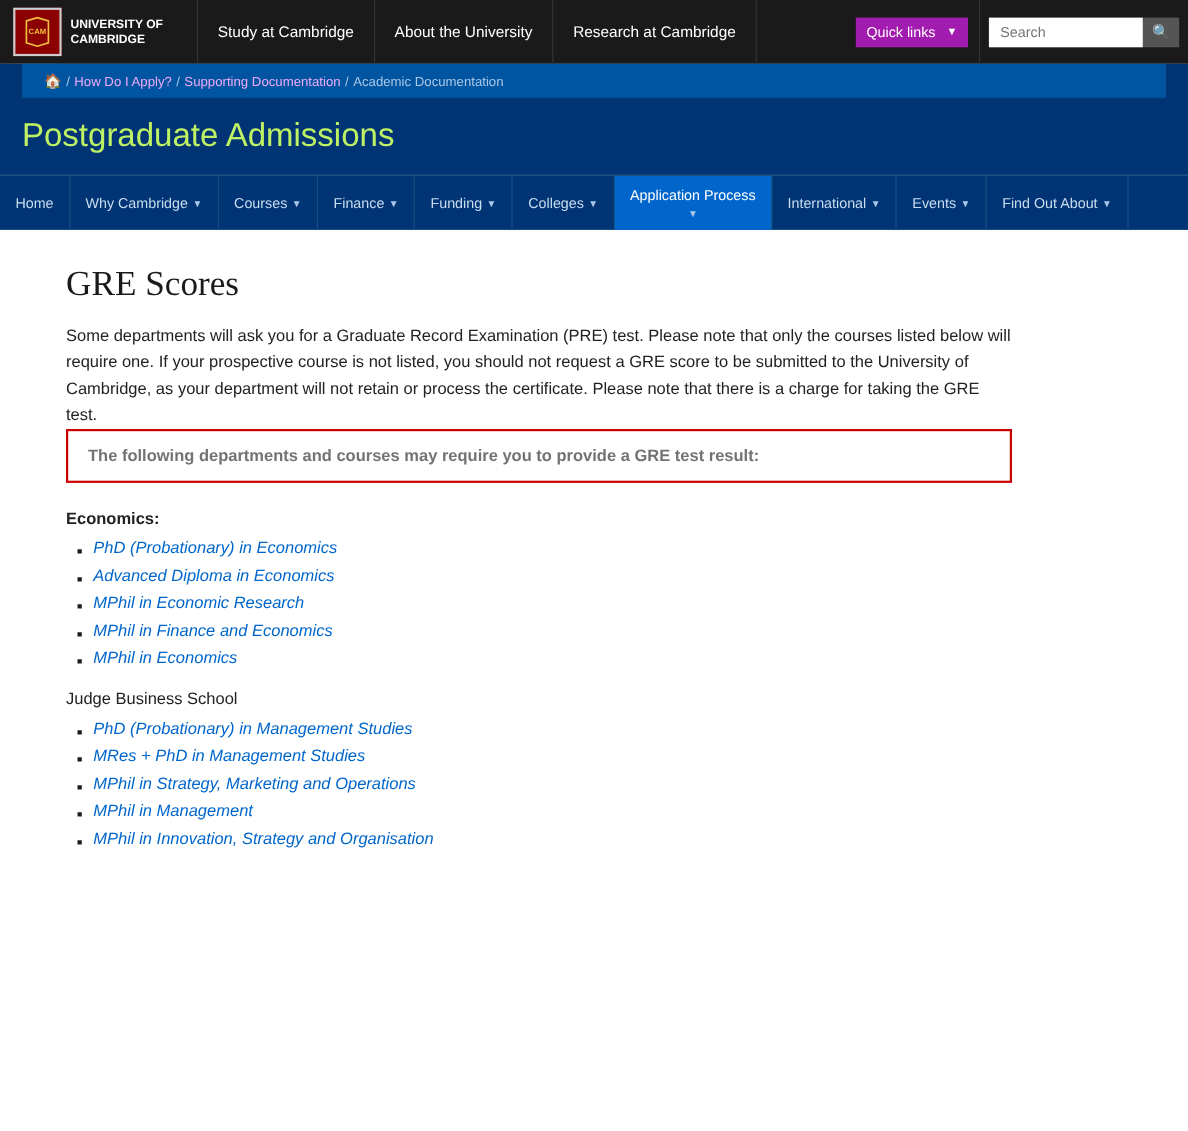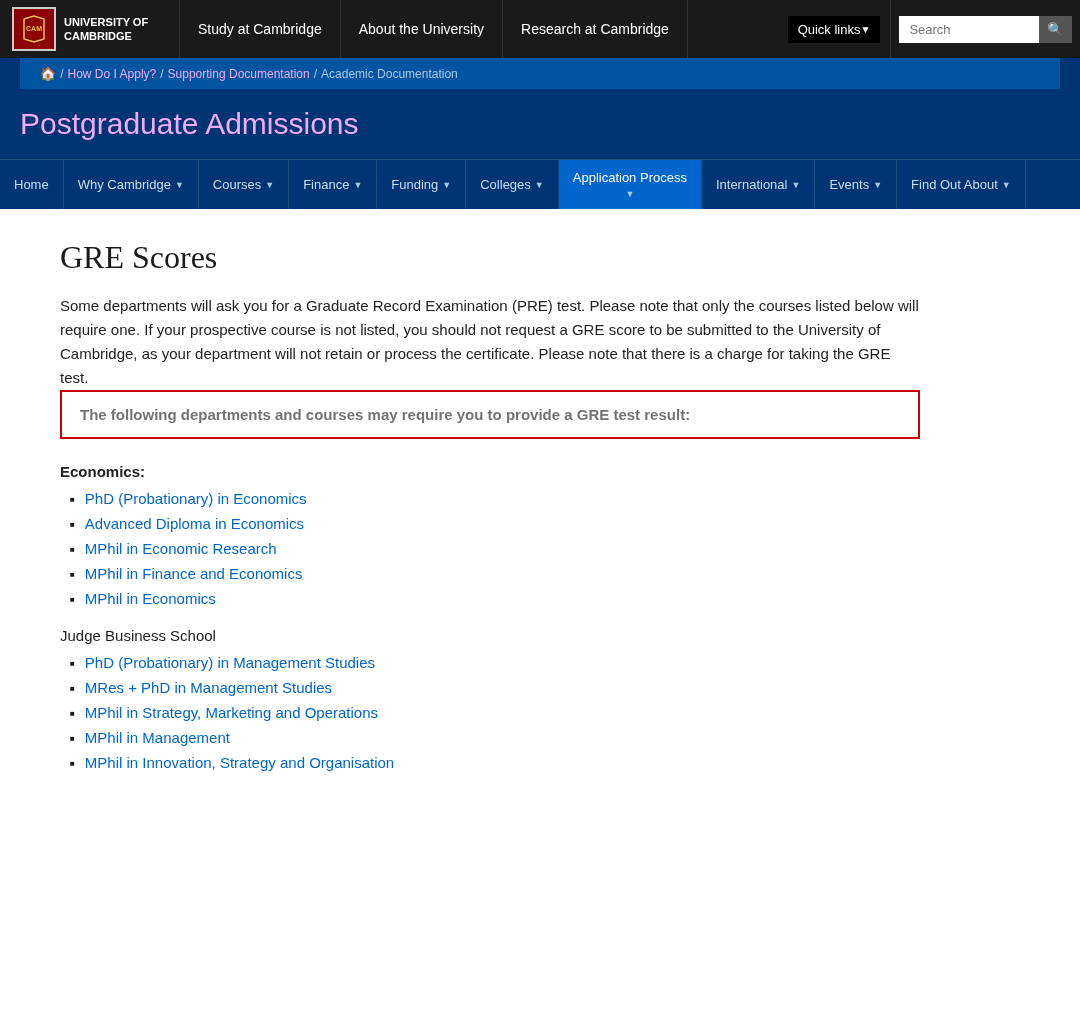--- a/index.html
+++ b/index.html
@@ -54,29 +54,29 @@
       border-right: 1px solid #333;
       white-space: nowrap;
     }
     .quick-links-area {
       display: flex;
       align-items: center;
       padding: 0 10px;
       border-right: 1px solid #333;
     }
     .quick-links-btn {
-      background: #000000;
+      background: #a21caf;
       color: #fff;
       border: none;
       padding: 6px 10px;
       display: flex;
       align-items: center;
       cursor: pointer;
       font-size: 13px;
-      gap: 0;
+      gap: 10px;
     }
     .quick-links-btn .arrow { font-size: 10px; }
     .search-area {
       display: flex;
       align-items: center;
       padding: 16px 8px;
     }
     .search-input {
       background: #fff;
       border: none;
@@ -104,21 +104,21 @@
       color: #aac8e8;
       font-size: 12px;
       display: flex;
       align-items: center;
       gap: 4px;
     }
     .breadcrumb a { color: #f0abfc; text-decoration: none; }
     .breadcrumb span { color: #aac8e8; }
     .home-icon { font-size: 13px; }
     .page-title {
-      color: #f0abfc;
+      color: #bef264;
       font-size: 30px;
       font-weight: 300;
       padding: 18px 0 0 0;
     }
 
     
     .secondary-nav {
       background: #003474;
       display: flex;
       align-items: stretch;
@@ -177,23 +177,24 @@
       margin-bottom: 10px;
       font-weight: normal;
     }
     .course-list {
       list-style: none;
       margin-bottom: 20px;
       padding-left: 10px;
     }
     .course-list li {
       display: flex;
-      align-items: flex-start;
+      align-items: center;
       margin-bottom: 8px;
       font-size: 15px;
+      font-style: italic;
     }
     .course-list li::before {
       content: "■";
       color: #1a1a1a;
       font-size: 8px;
       margin-right: 10px;
       margin-top: 5px;
       flex-shrink: 0;
     }
     .course-list li a {

